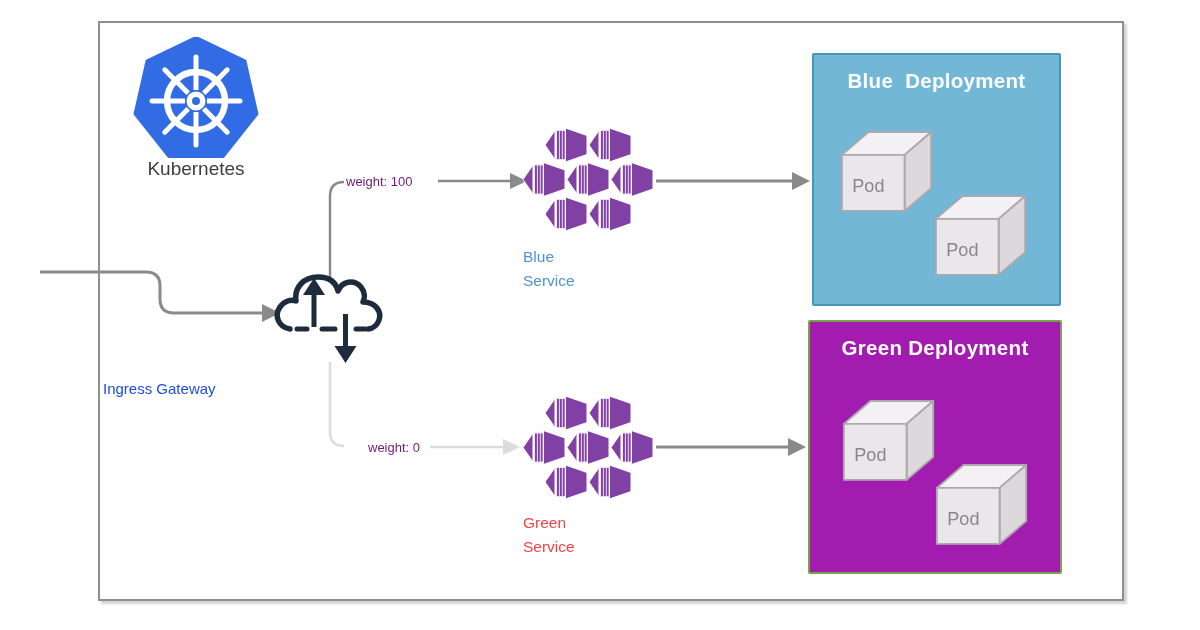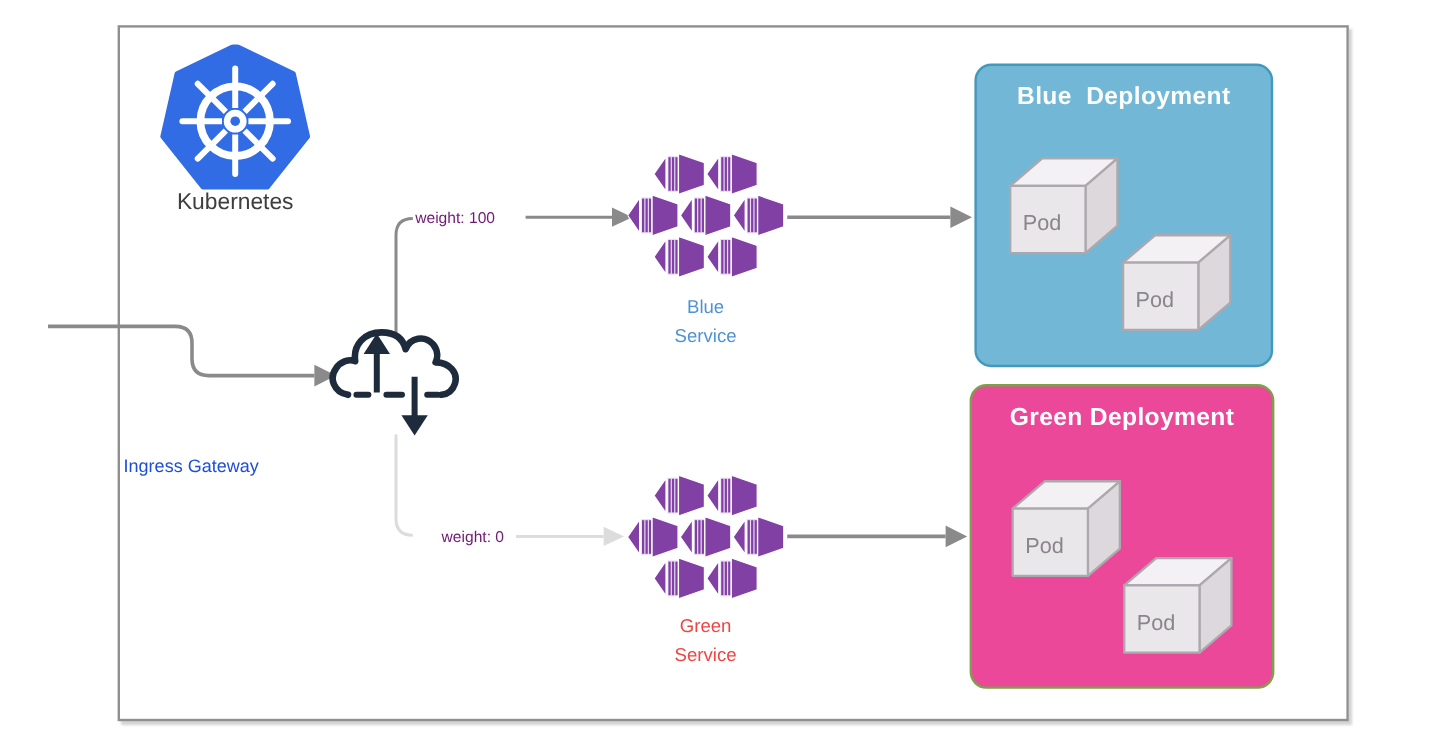--- a/index.html
+++ b/index.html
@@ -22,27 +22,27 @@
   .ingress-label{left:103px;top:344px;font-size:15px;color:#1d4ed8;margin-top:36px;}
 
   .weight-label{font-size:13px;color:#701a75;}
   .weight-blue{left:346px;top:174px;}
   .weight-green{left:368px;top:440px;}
 
   .svc-icon{position:absolute;width:130px;height:103px;z-index:2;}
   .svc-blue-icon{left:523px;top:128px;}
   .svc-green-icon{left:523px;top:396px;}
 
-  .svc-label{width:130px;left:523px;text-align:center;font-size:15.5px;line-height:1.55;}
+  .svc-label{width:130px;left:523px;text-align:left;font-size:15.5px;line-height:1.55;}
   .svc-blue-label{top:245px;color:#4E92D6;}
   .svc-green-label{top:511px;color:#ef4444;}
 
-  .dep-box{position:absolute;border-radius:14px;z-index:2;}
+  .dep-box{position:absolute;border-radius:2px;z-index:2;}
   .dep-blue{left:812px;top:53px;width:245px;height:249px;background:#72B7D5;border:2.5px solid #4498BC;}
-  .dep-green{left:808px;top:320px;width:250px;height:250px;background:#ec4899;border:2.5px solid #7FA04B;}
+  .dep-green{left:808px;top:320px;width:250px;height:250px;background:#a21caf;border:2.5px solid #7FA04B;}
   .dep-title{margin-top:14px;text-align:center;font-size:20.5px;font-weight:600;
     color:#FCFEFE;letter-spacing:.3px;white-space:pre;}
   .pod{position:absolute;width:95px;height:84px;}
   .pod-1{left:26px;top:74px;}
   .pod-2{left:120px;top:138px;}
   .dep-green .pod-1{left:32px;top:76px;}
   .dep-green .pod-2{left:125px;top:140px;}
 
   
   .gray-line{stroke:#8A8A8A;fill:none;}

